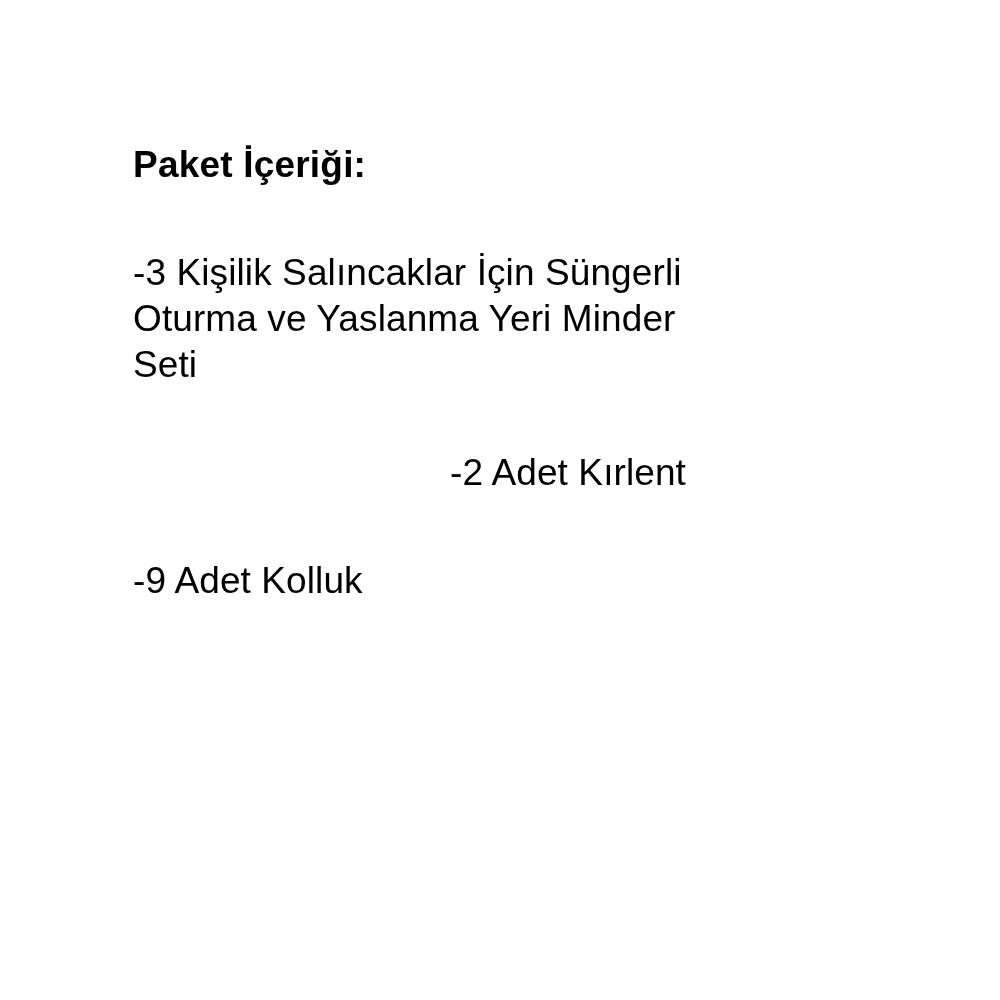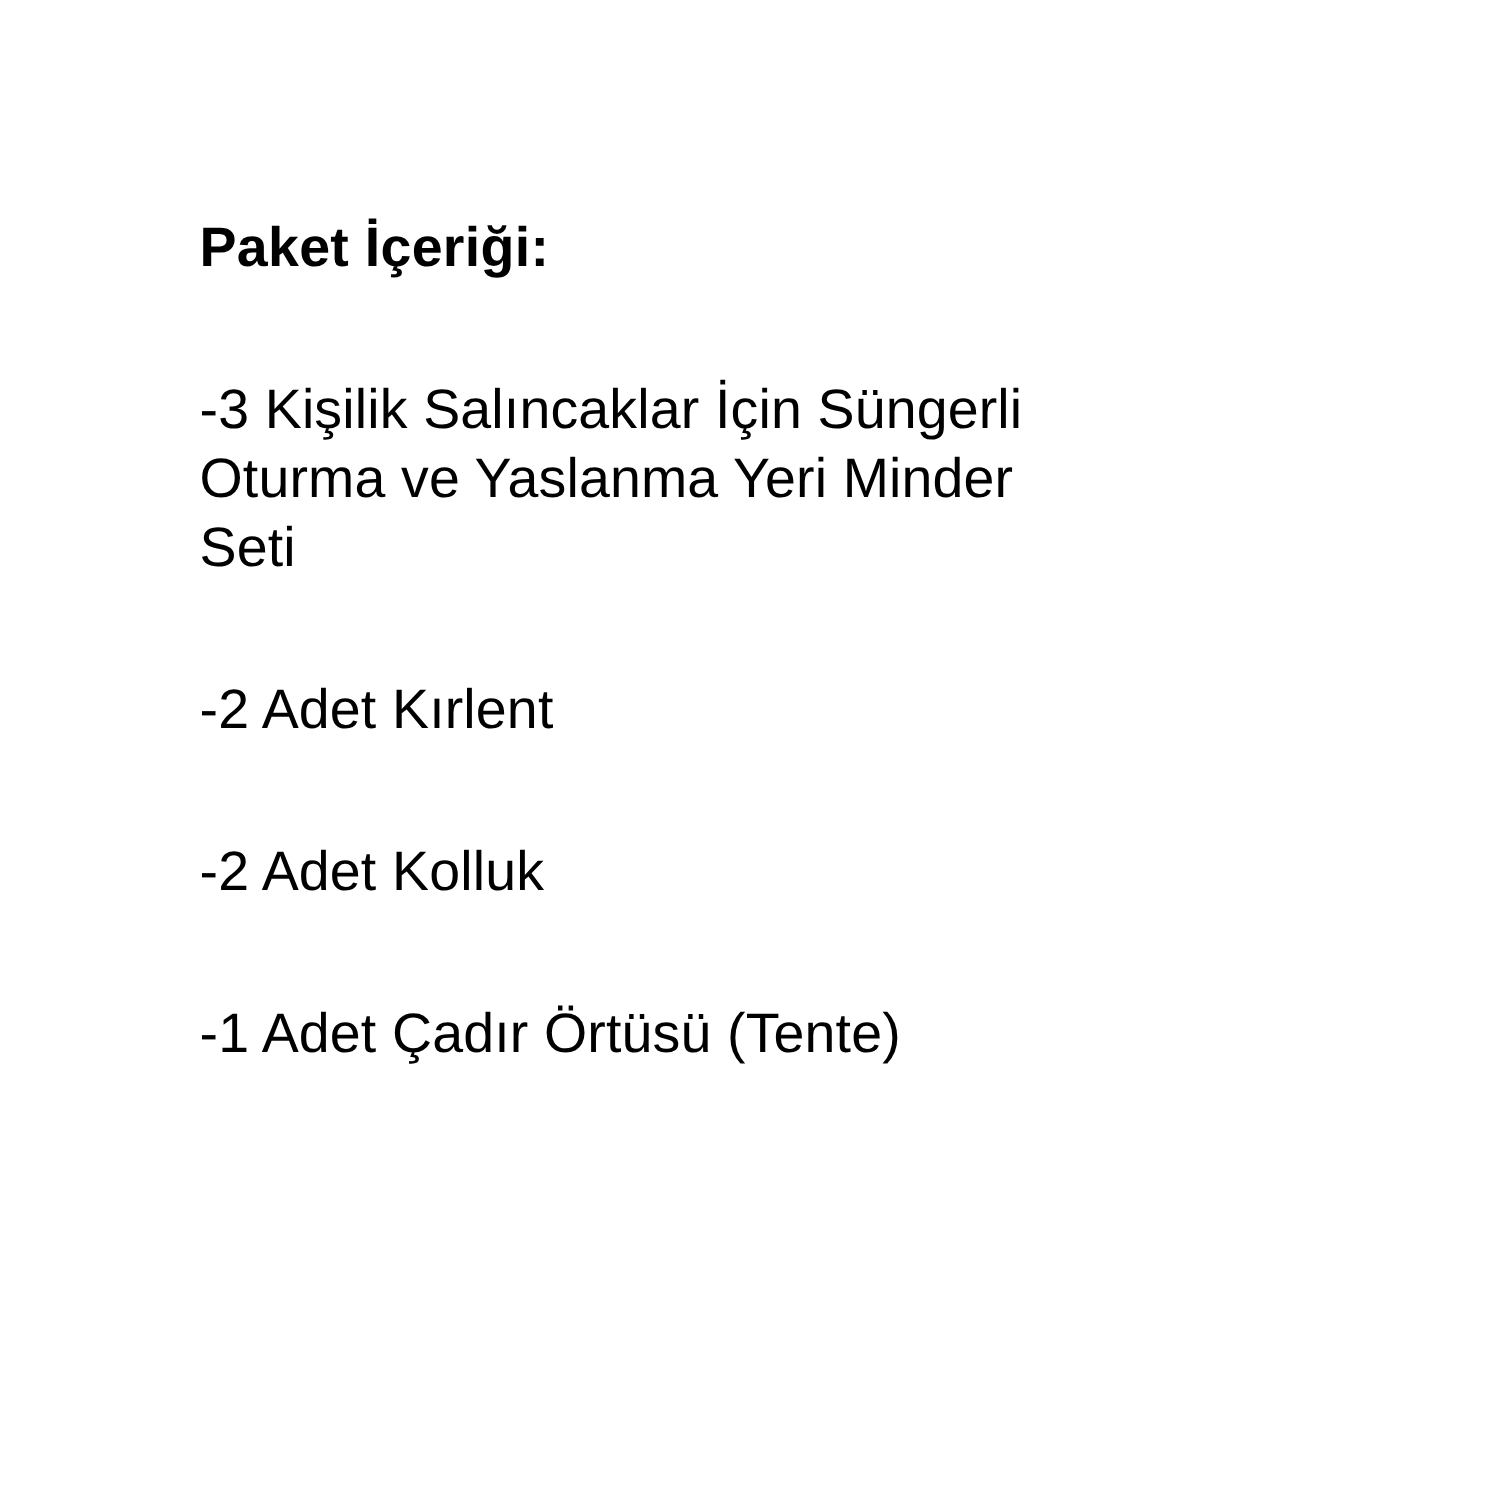--- a/index.html
+++ b/index.html
@@ -30,30 +30,29 @@
     margin: 0 0 62px 0;
   }
   .item {
     font-size: 37px;
     font-weight: normal;
     line-height: 1.24;
     letter-spacing: 0.1px;
     margin: 0;
   }
   .item-block-1 { margin-bottom: 62px; }
-  .item-block-2 { margin-bottom: 62px; }
+  .item-block-2 { margin-bottom: 62px; text-align: right; }
   .item-block-3 { margin-bottom: 62px; }
   .item-block-4 { margin-bottom: 28px; }
   .item-block-5 { margin-bottom: 0; padding-left: 8px; }
   .item-block-1,
   .item-block-4 { max-width: 760px; }
   .item-block-5 { max-width: 780px; }
 </style>
 </head>
 <body>
 
 <div class="page">
   <p class="heading">Paket İçeriği:</p>
   <p class="item item-block-1">-3 Kişilik Salıncaklar İçin Süngerli Oturma ve Yaslanma Yeri Minder Seti</p>
   <p class="item item-block-2">-2 Adet Kırlent</p>
-  <p class="item item-block-3">-2 Adet Kolluk</p>
-  <p class="item item-block-4">-1 Adet Çadır Örtüsü (Tente)</p>
+  <p class="item item-block-3">-9 Adet Kolluk</p>
 </div>
 
 </body></html>

